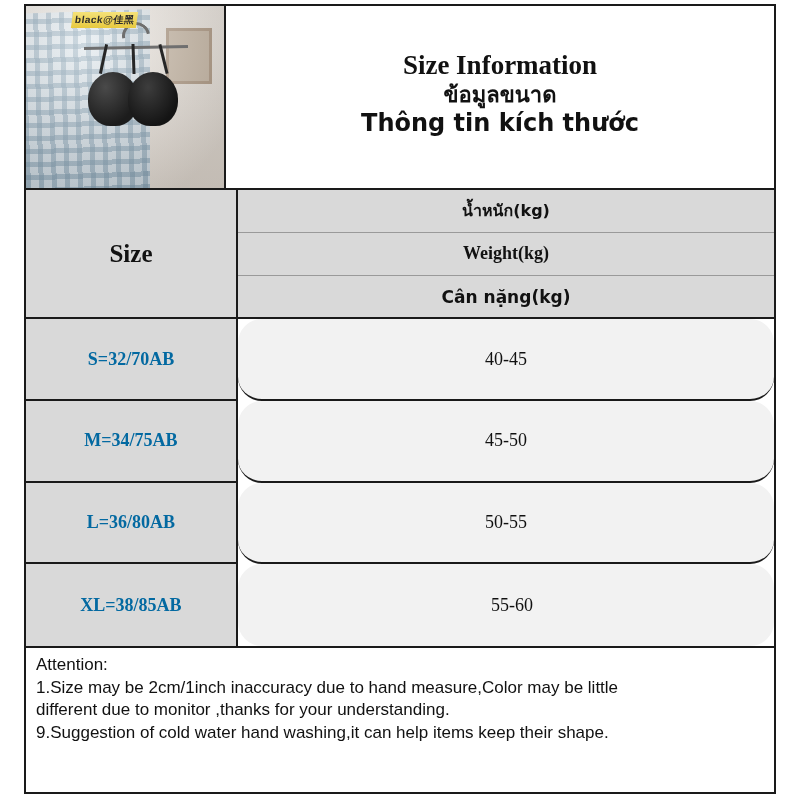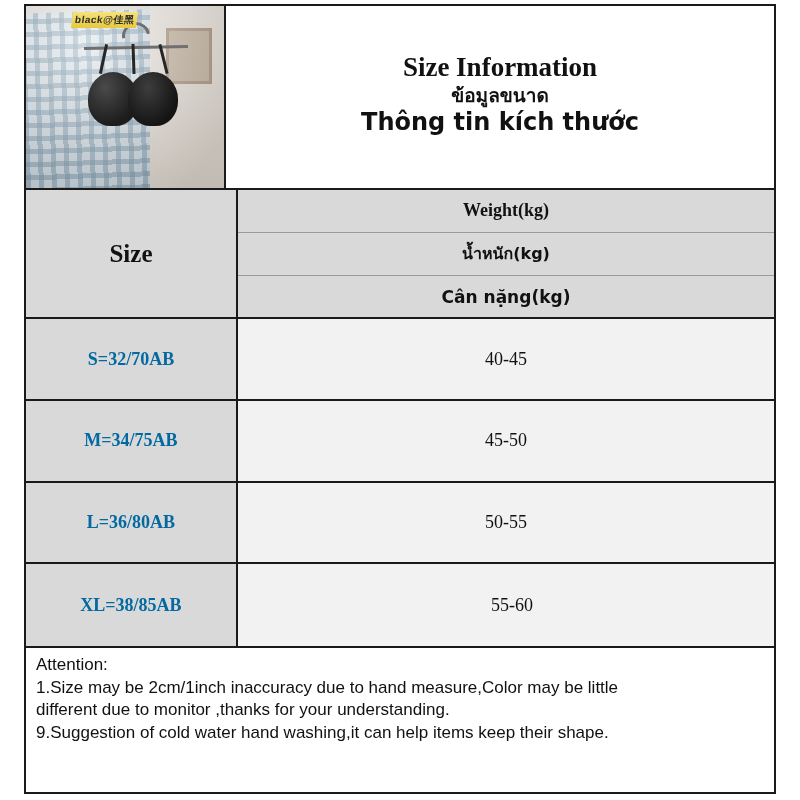--- a/index.html
+++ b/index.html
@@ -153,21 +153,21 @@
   }
   .title-en {
     font-family: "Liberation Serif", serif;
     font-size: 27px;
     font-weight: bold;
     color: #111;
     line-height: 1.15;
   }
   .title-th {
     font-family: "DejaVu Sans", sans-serif;
-    font-size: 19px;
+    font-size: 22px;
     font-weight: bold;
     color: #111;
     line-height: 1.1;
     text-align: right;
   }
   .title-vi {
     font-family: "DejaVu Sans", sans-serif;
     font-size: 24px;
     font-weight: bold;
     color: #111;
@@ -261,20 +261,21 @@
     height: 82px;
     background: #f2f2f2;
     display: flex;
     align-items: center;
     justify-content: center;
     border-bottom: 2px solid #1a1a1a;
     box-sizing: border-box;
     font-family: "Liberation Serif", serif;
     font-size: 18px;
     color: #111;
+    border-radius: 24px;
   }
   .cell-weight:last-child { border-bottom: none; padding-left: 12px; }
 
   
   .attention {
     position: absolute;
     left: 0;
     top: 640px;
     width: 100%;
     height: 146px;
@@ -330,22 +331,22 @@
       <div class="col-size">
         <div class="size-head">Size</div>
         <div class="cell-size">S=32/70AB</div>
         <div class="cell-size">M=34/75AB</div>
         <div class="cell-size">L=36/80AB</div>
         <div class="cell-size">XL=38/85AB</div>
       </div>
 
       <div class="col-weight">
         <div class="weight-head">
+          <div class="weight-head-line l2">น้ำหนัก(kg)</div>
           <div class="weight-head-line l1">Weight(kg)</div>
-          <div class="weight-head-line l2">น้ำหนัก(kg)</div>
           <div class="weight-head-line l3">Cân nặng(kg)</div>
         </div>
         <div class="cell-weight">40-45</div>
         <div class="cell-weight">45-50</div>
         <div class="cell-weight">50-55</div>
         <div class="cell-weight">55-60</div>
       </div>
 
     </div>
 

